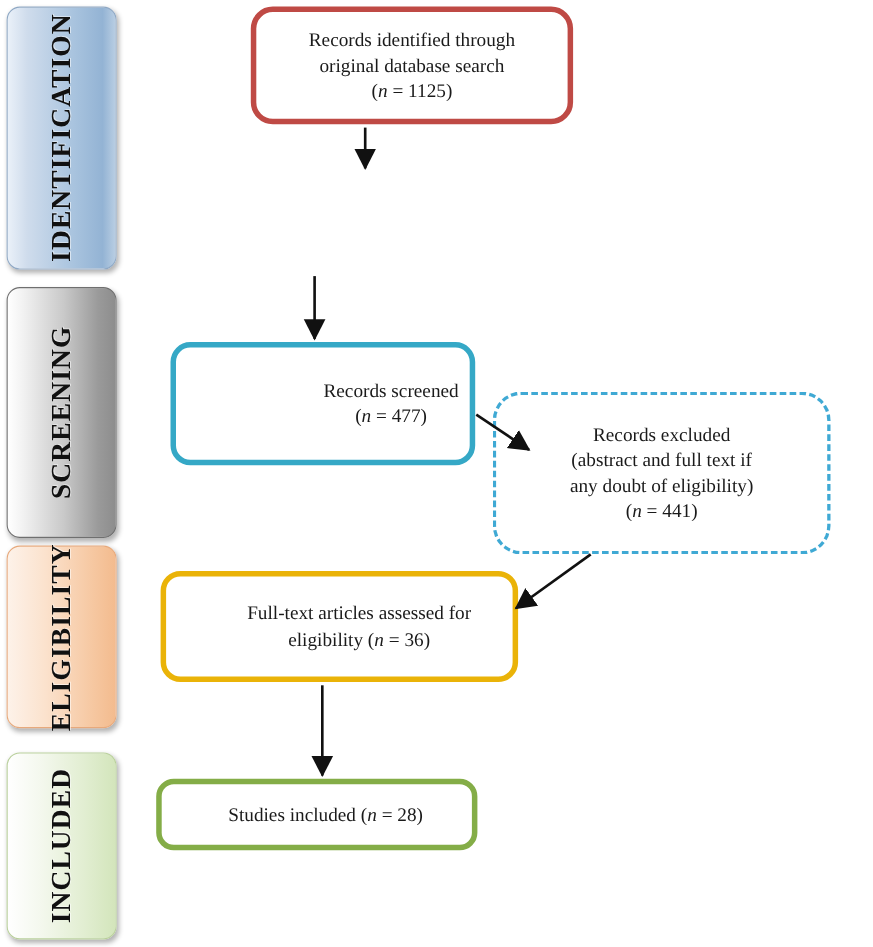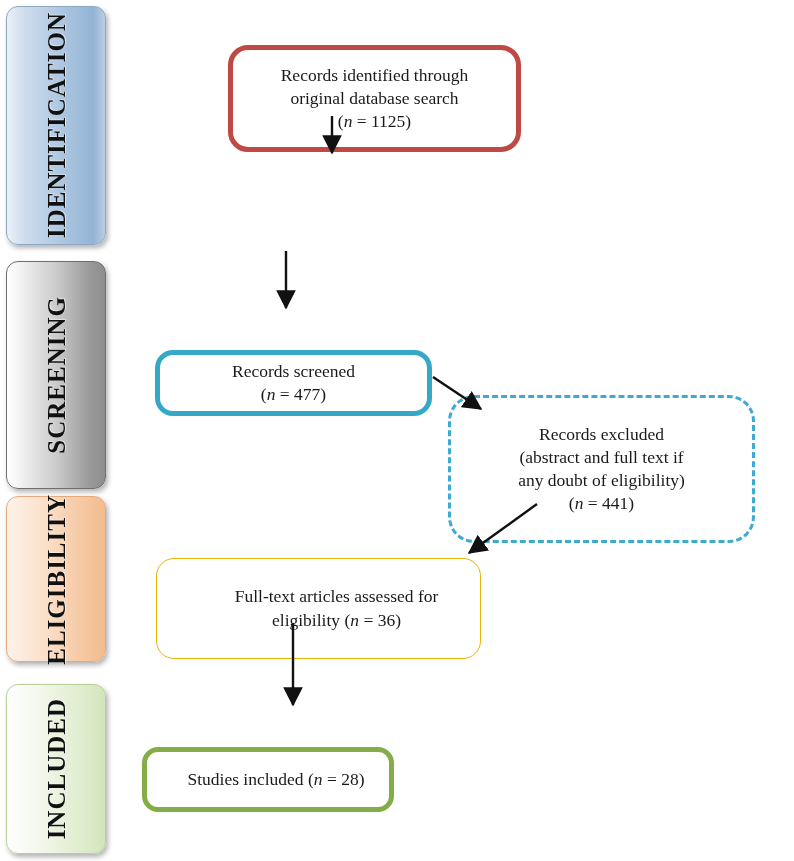--- a/index.html
+++ b/index.html
@@ -51,58 +51,58 @@
   }
 
   
   .node{
     position:absolute;
     box-sizing:border-box;
     background:#ffffff;
     display:flex;align-items:center;justify-content:center;
     text-align:center;
     border-radius:18px;
-    margin-top:39px;
   }
   .node .txt{
     font-size:17.5px;
     line-height:1.32;
     padding:0 10px;
     white-space:pre-line;
   }
   .node .txt i{font-style:italic;}
 
   .n-identified{
     left:228px;top:6px;width:293px;height:107px;
     border:5px solid #bf4a45;
     border-radius:20px;
   }
   .n-duplicates{
     left:230px;top:157px;width:285px;height:91px;
     border:3px dashed #1c1c1c;
     border-radius:4px;
   }
   .n-screened{
-    left:155px;top:311px;width:277px;height:66px;
+    left:155px;top:311px;width:277px;height:112px;
     border:5px solid #35a8c6;
     border-radius:18px;
+    justify-content:flex-end;
   }
   .n-excluded{
     left:448px;top:356px;width:307px;height:148px;
     border:3px dashed #3fa9d4;
     border-radius:26px;
   }
   .n-fulltext{
-    left:156px;top:519px;width:325px;height:101px;
-    border:1px solid #eab308;
+    left:146px;top:519px;width:325px;height:101px;
+    border:5px solid #eab308;
     border-radius:18px;
     padding-left:36px;
   }
   .n-studies{
-    left:142px;top:708px;width:252px;height:65px;
+    left:142px;top:708px;width:292px;height:65px;
     border:5px solid #84ad47;
     border-radius:16px;
     padding-left:16px;
   }
 
   
   .svg-layer{position:absolute;left:0;top:0;width:794px;height:861px;pointer-events:none;}
 </style>
 </head>
 <body>

